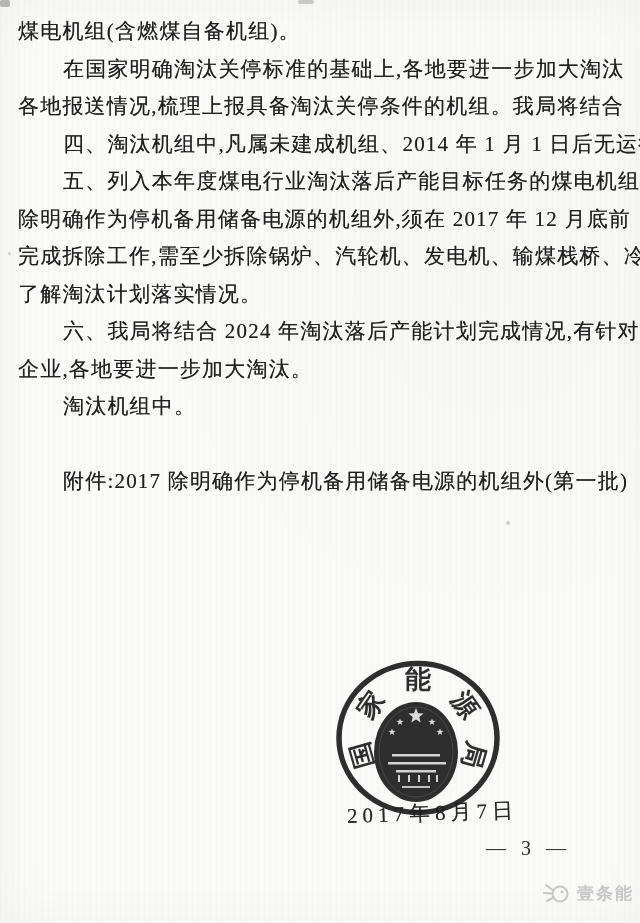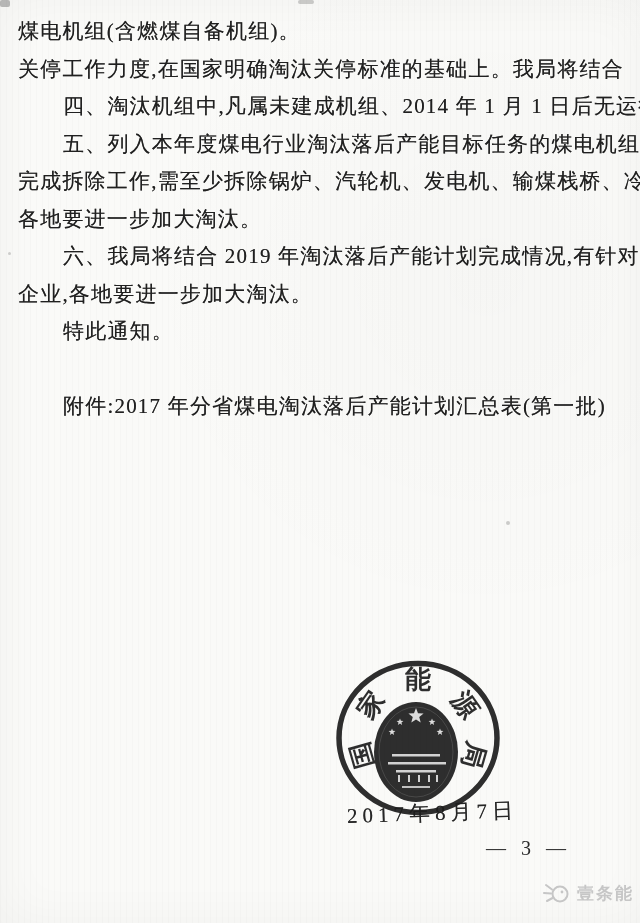--- a/index.html
+++ b/index.html
@@ -103,29 +103,31 @@
   .artifact-3 { left: 506px; top: 521px; width: 4px; height: 4px; background: rgba(40,40,40,0.22); }
   .artifact-4 { left: 8px; top: 252px; width: 3px; height: 3px; background: rgba(40,40,40,0.2); }
 </style>
 </head>
 <body>
 
 <div class="page">
 
   <div class="body-text">
       <div class="doc-line">煤电机组(含燃煤自备机组)。</div>
-      <div class="doc-line">关停工作力度,在国家明确淘汰关停标准的基础上。我局将结合</div>
+      <div class="doc-line indent">在国家明确淘汰关停标准的基础上,各地要进一步加大淘汰</div>
+      <div class="doc-line">各地报送情况,梳理上报具备淘汰关停条件的机组。我局将结合</div>
       <div class="doc-line indent">四、淘汰机组中,凡属未建成机组、2014 年 1 月 1 日后无运行</div>
       <div class="doc-line indent">五、列入本年度煤电行业淘汰落后产能目标任务的煤电机组,</div>
+      <div class="doc-line">除明确作为停机备用储备电源的机组外,须在 2017 年 12 月底前</div>
       <div class="doc-line">完成拆除工作,需至少拆除锅炉、汽轮机、发电机、输煤栈桥、冷却</div>
-      <div class="doc-line">各地要进一步加大淘汰。</div>
-      <div class="doc-line indent">六、我局将结合 2019 年淘汰落后产能计划完成情况,有针对</div>
+      <div class="doc-line">了解淘汰计划落实情况。</div>
+      <div class="doc-line indent">六、我局将结合 2024 年淘汰落后产能计划完成情况,有针对</div>
       <div class="doc-line">企业,各地要进一步加大淘汰。</div>
-      <div class="doc-line indent">特此通知。</div>
-      <div class="doc-line indent gap-before">附件:2017 年分省煤电淘汰落后产能计划汇总表(第一批)</div>
+      <div class="doc-line indent">淘汰机组中。</div>
+      <div class="doc-line indent gap-before">附件:2017 除明确作为停机备用储备电源的机组外(第一批)</div>
     </div>
 
   <div class="seal">
     <svg viewBox="0 0 168 160" xmlns="http://www.w3.org/2000/svg">
 
       <ellipse cx="84" cy="80" rx="79" ry="74.5" fill="none" stroke="currentColor" stroke-width="5.5"></ellipse>
 
       <g font-size="26" fill="currentColor" text-anchor="middle">
         <text x="0" y="0" transform="translate(28.5,97) rotate(-106)" dominant-baseline="central">国</text>
         <text x="0" y="0" transform="translate(37,47) rotate(-55)" dominant-baseline="central">家</text>

